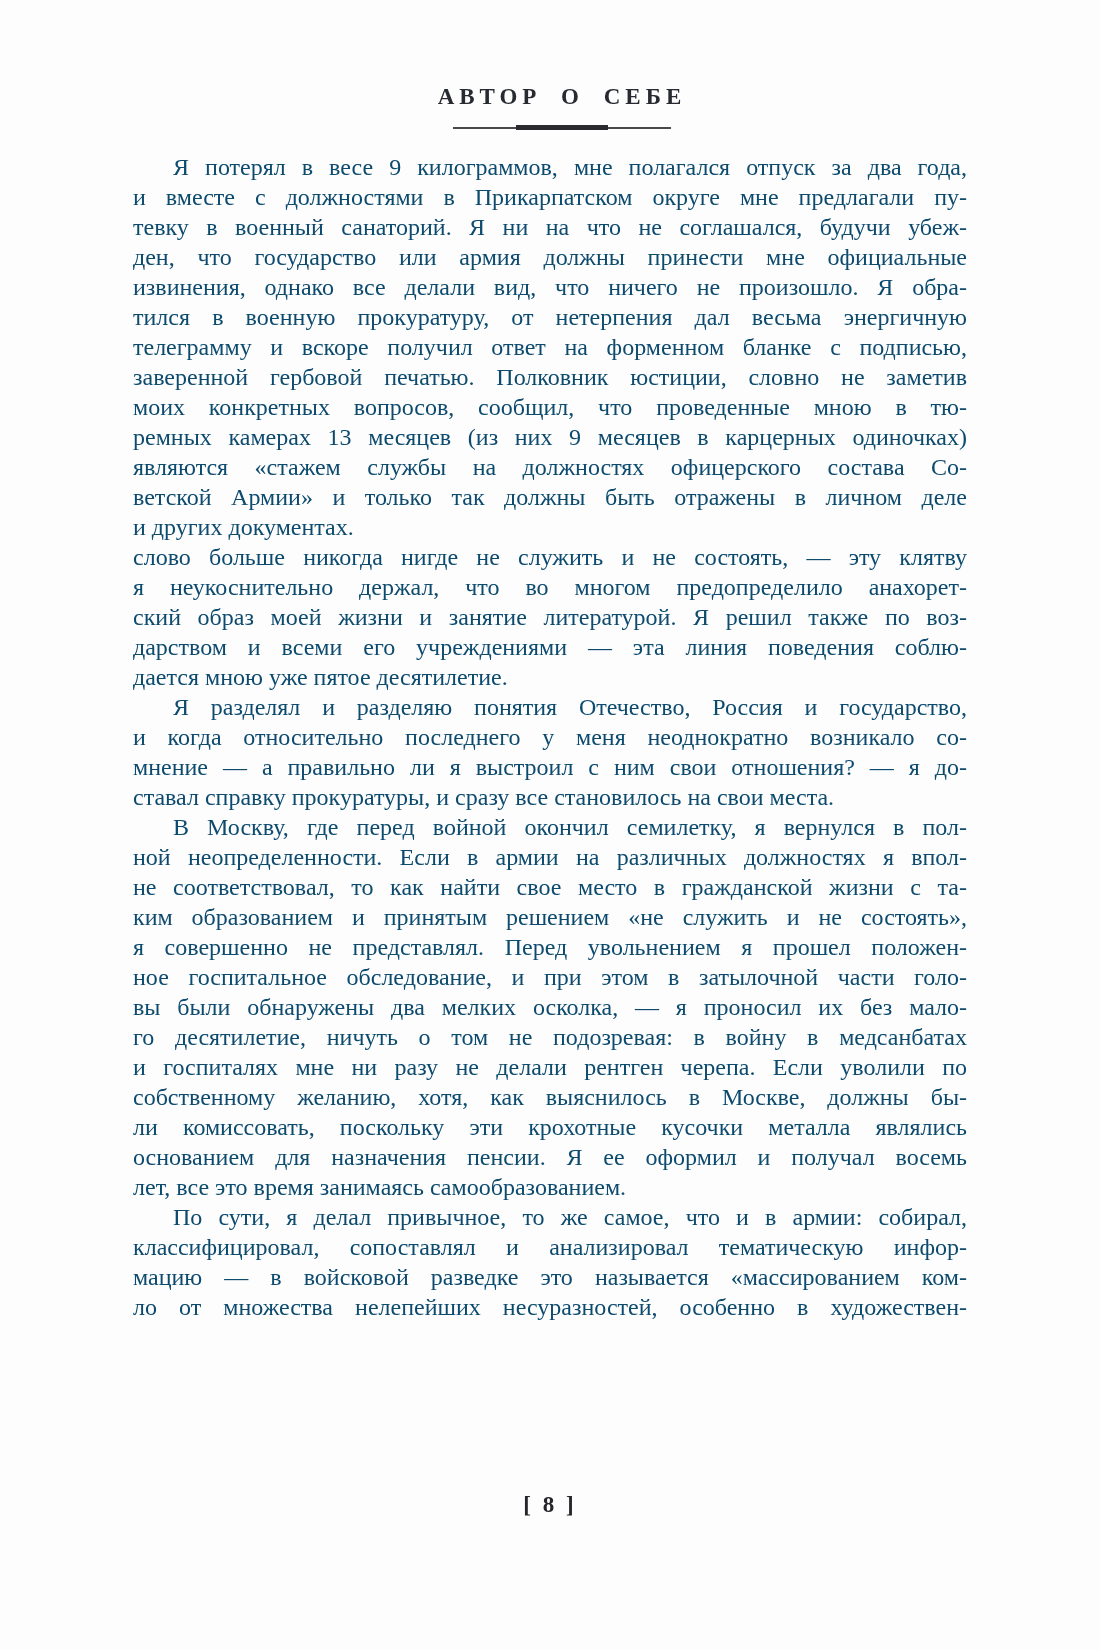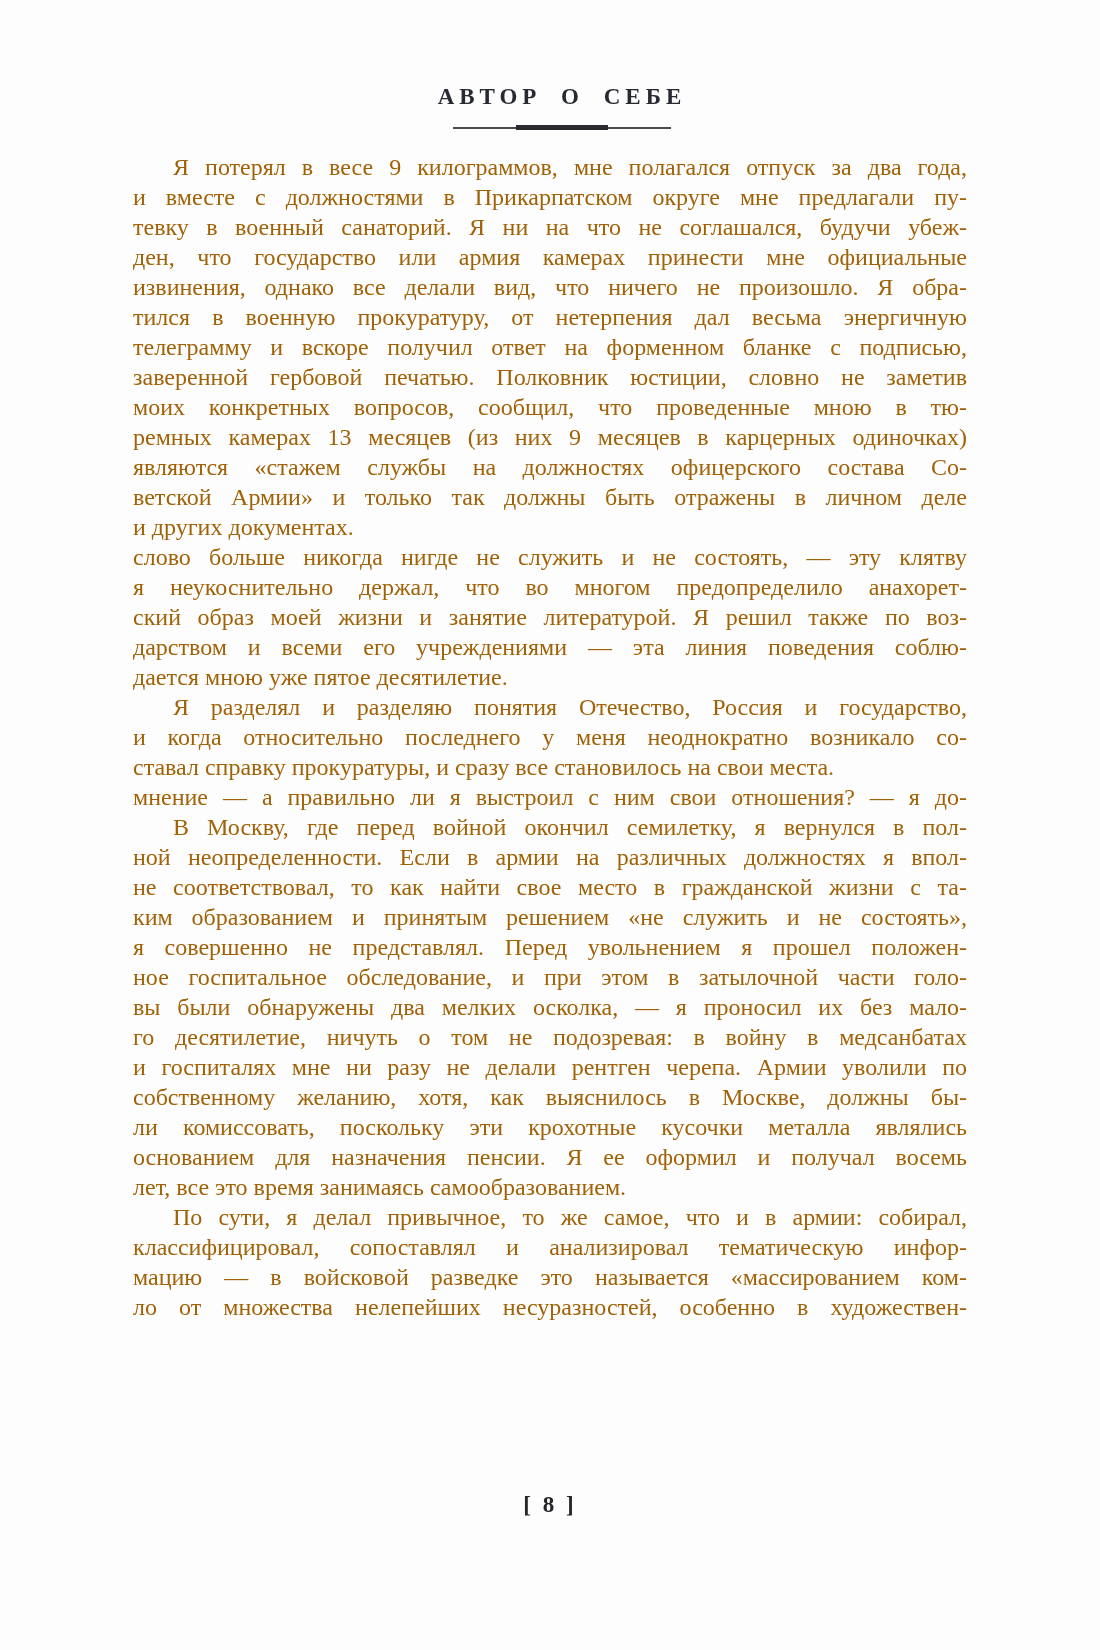--- a/index.html
+++ b/index.html
@@ -62,21 +62,21 @@
   }
   .paragraph {
     margin: 0;
     padding: 0;
   }
   .line {
     font-size: 24px;
     line-height: 30px;
     text-align: justify;
     text-align-last: justify;
-    color: #a16207;
+    color: #0c4a6e;
   }
   .line.indent {
     text-indent: 40px;
   }
   .line.final {
     text-align-last: left;
   }
   .folio {
     position: absolute;
     top: 1492px;
@@ -99,54 +99,54 @@
       <span class="thin"></span>
       <span class="thick"></span>
     </div>
   </div>
 
   <div class="text-block" id="text-block">
       <div class="paragraph">
         <div class="line indent">Я потерял в весе 9 килограммов, мне полагался отпуск за два года,</div>
         <div class="line">и вместе с должностями в Прикарпатском округе мне предлагали пу-</div>
         <div class="line">тевку в военный санаторий. Я ни на что не соглашался, будучи убеж-</div>
-        <div class="line">ден, что государство или армия камерах принести мне официальные</div>
+        <div class="line">ден, что государство или армия должны принести мне официальные</div>
         <div class="line">извинения, однако все делали вид, что ничего не произошло. Я обра-</div>
         <div class="line">тился в военную прокуратуру, от нетерпения дал весьма энергичную</div>
         <div class="line">телеграмму и вскоре получил ответ на форменном бланке с подписью,</div>
         <div class="line">заверенной гербовой печатью. Полковник юстиции, словно не заметив</div>
         <div class="line">моих конкретных вопросов, сообщил, что проведенные мною в тю-</div>
         <div class="line">ремных камерах 13 месяцев (из них 9 месяцев в карцерных одиночках)</div>
         <div class="line">являются «стажем службы на должностях офицерского состава Со-</div>
         <div class="line">ветской Армии» и только так должны быть отражены в личном деле</div>
         <div class="line final">и других документах.</div>
       </div>
       <div class="paragraph">
         <div class="line">слово больше никогда нигде не служить и не состоять, — эту клятву</div>
         <div class="line">я неукоснительно держал, что во многом предопределило анахорет-</div>
         <div class="line">ский образ моей жизни и занятие литературой. Я решил также по воз-</div>
         <div class="line">дарством и всеми его учреждениями — эта линия поведения соблю-</div>
         <div class="line final">дается мною уже пятое десятилетие.</div>
       </div>
       <div class="paragraph">
         <div class="line indent">Я разделял и разделяю понятия Отечество, Россия и государство,</div>
         <div class="line">и когда относительно последнего у меня неоднократно возникало со-</div>
+        <div class="line">мнение — а правильно ли я выстроил с ним свои отношения? — я до-</div>
         <div class="line final">ставал справку прокуратуры, и сразу все становилось на свои места.</div>
-        <div class="line">мнение — а правильно ли я выстроил с ним свои отношения? — я до-</div>
       </div>
       <div class="paragraph">
         <div class="line indent">В Москву, где перед войной окончил семилетку, я вернулся в пол-</div>
         <div class="line">ной неопределенности. Если в армии на различных должностях я впол-</div>
         <div class="line">не соответствовал, то как найти свое место в гражданской жизни с та-</div>
         <div class="line">ким образованием и принятым решением «не служить и не состоять»,</div>
         <div class="line">я совершенно не представлял. Перед увольнением я прошел положен-</div>
         <div class="line">ное госпитальное обследование, и при этом в затылочной части голо-</div>
         <div class="line">вы были обнаружены два мелких осколка, — я проносил их без мало-</div>
         <div class="line">го десятилетие, ничуть о том не подозревая: в войну в медсанбатах</div>
-        <div class="line">и госпиталях мне ни разу не делали рентген черепа. Армии уволили по</div>
+        <div class="line">и госпиталях мне ни разу не делали рентген черепа. Если уволили по</div>
         <div class="line">собственному желанию, хотя, как выяснилось в Москве, должны бы-</div>
         <div class="line">ли комиссовать, поскольку эти крохотные кусочки металла являлись</div>
         <div class="line">основанием для назначения пенсии. Я ее оформил и получал восемь</div>
         <div class="line final">лет, все это время занимаясь самообразованием.</div>
       </div>
       <div class="paragraph">
         <div class="line indent">По сути, я делал привычное, то же самое, что и в армии: собирал,</div>
         <div class="line">классифицировал, сопоставлял и анализировал тематическую инфор-</div>
         <div class="line">мацию — в войсковой разведке это называется «массированием ком-</div>
         <div class="line">ло от множества нелепейших несуразностей, особенно в художествен-</div>

